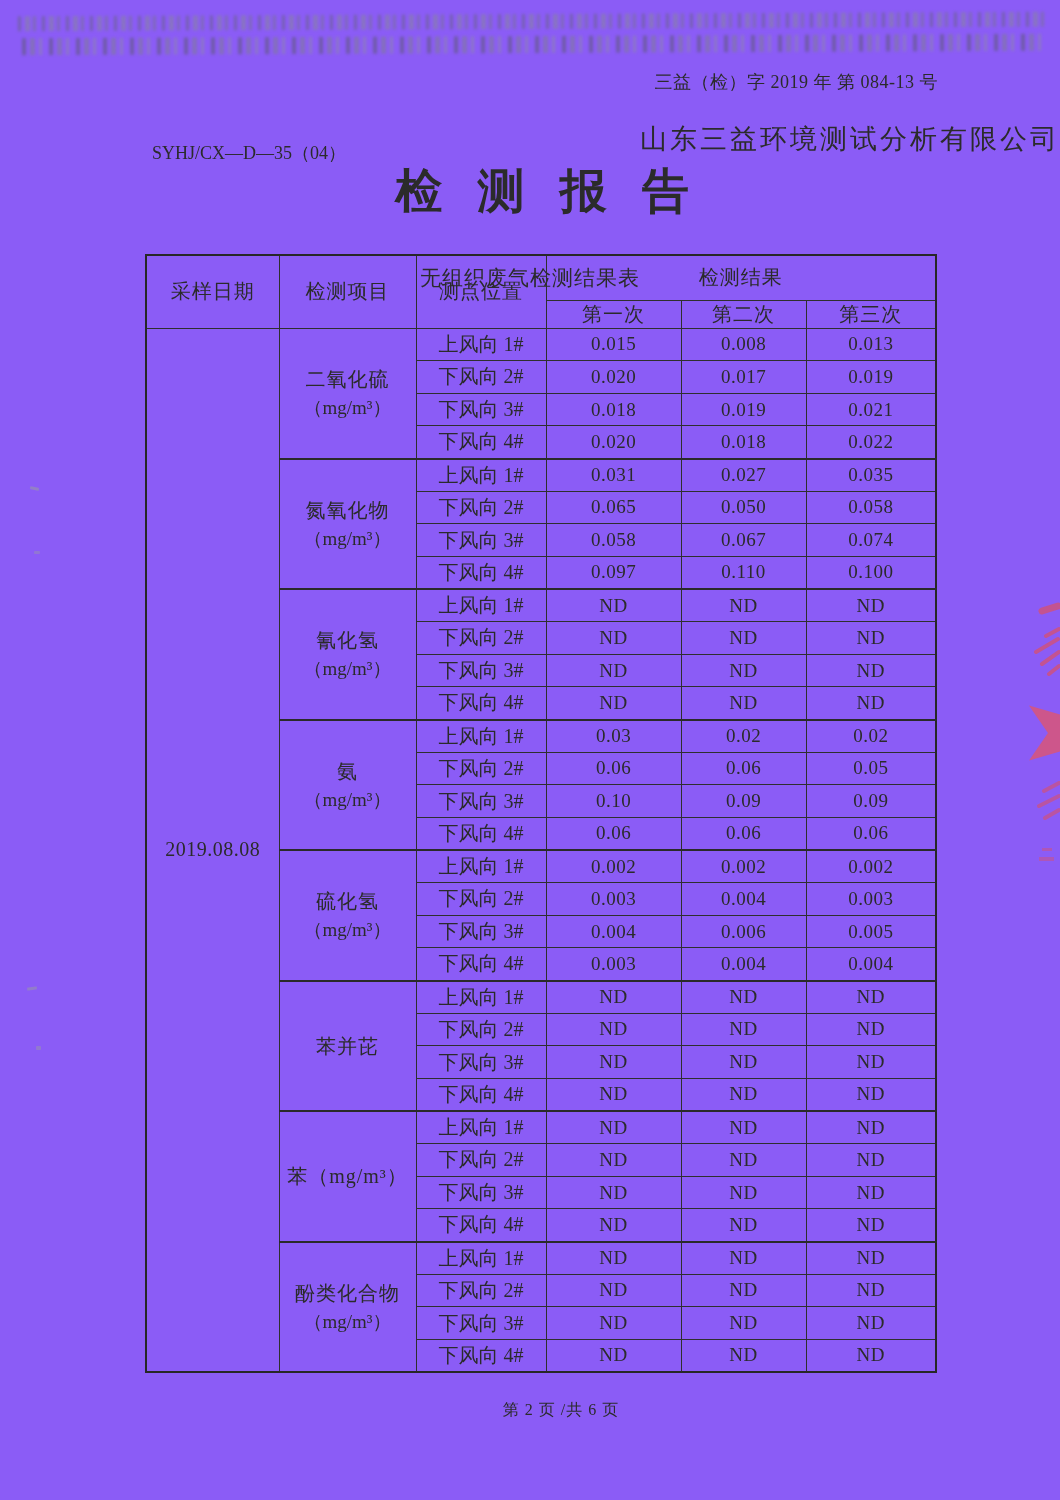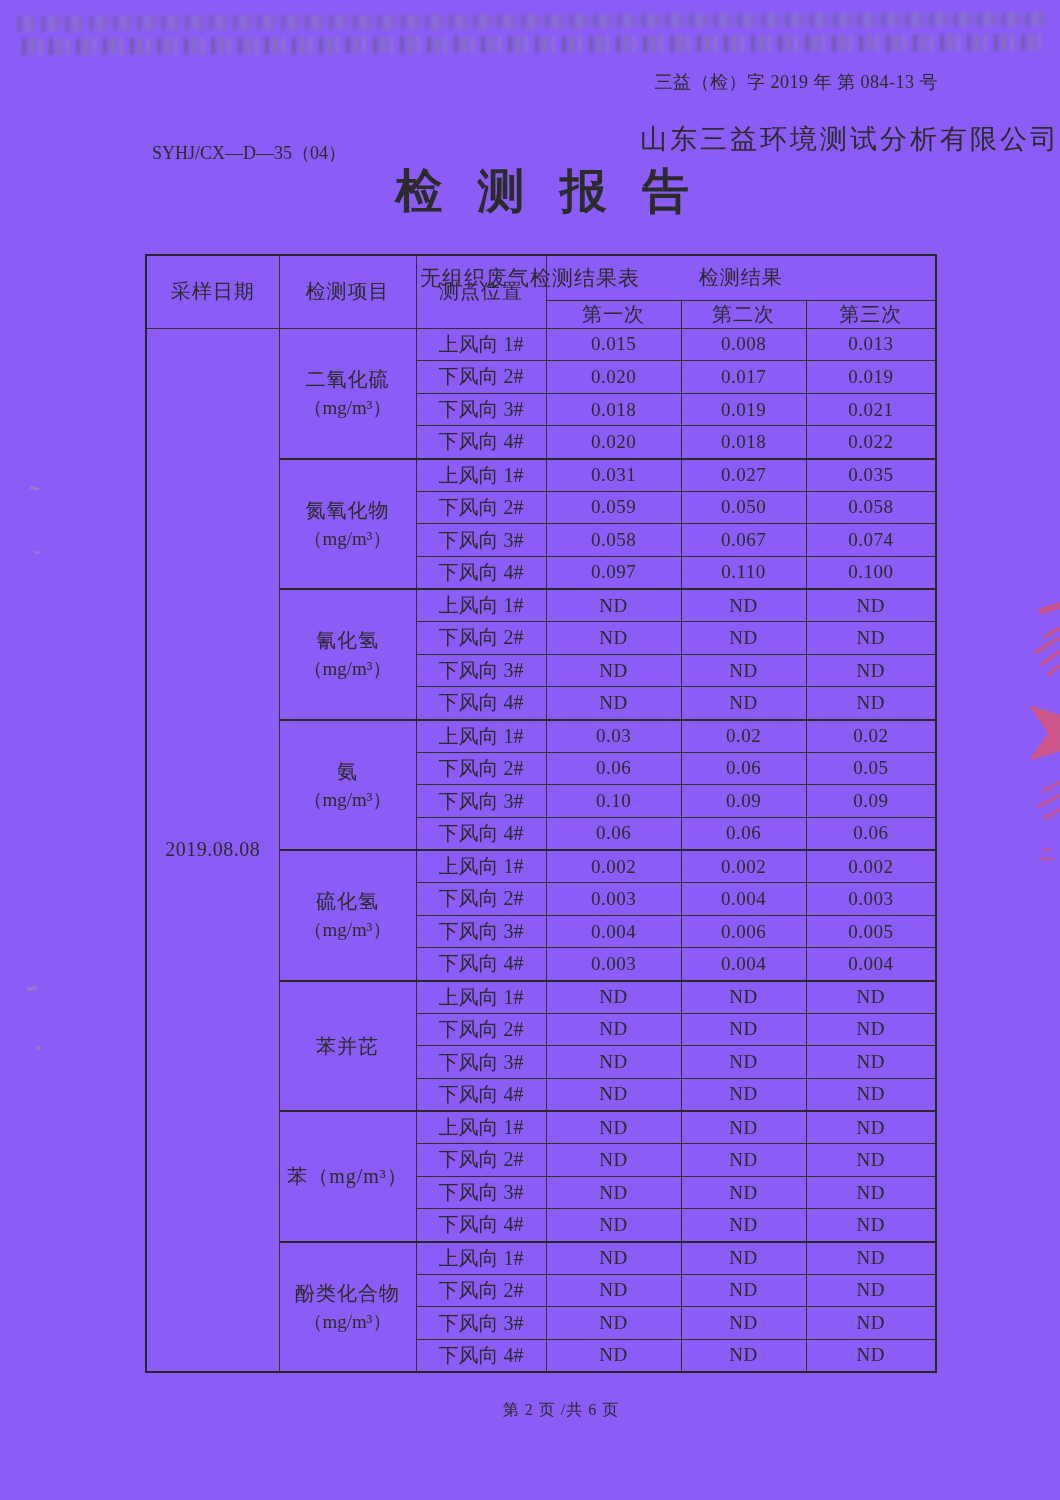--- a/index.html
+++ b/index.html
@@ -139,21 +139,21 @@
             <div class="item-name">氮氧化物</div>
             <div class="item-unit">（mg/m³）</div>
           </td>
           <td class="loc-cell">上风向 1#</td>
           <td class="val-cell">0.031</td>
           <td class="val-cell">0.027</td>
           <td class="val-cell">0.035</td>
         </tr>
         <tr>
           <td class="loc-cell">下风向 2#</td>
-          <td class="val-cell">0.059</td>
+          <td class="val-cell">0.065</td>
           <td class="val-cell">0.050</td>
           <td class="val-cell">0.058</td>
         </tr>
         <tr>
           <td class="loc-cell">下风向 3#</td>
           <td class="val-cell">0.058</td>
           <td class="val-cell">0.067</td>
           <td class="val-cell">0.074</td>
         </tr>
         <tr>

